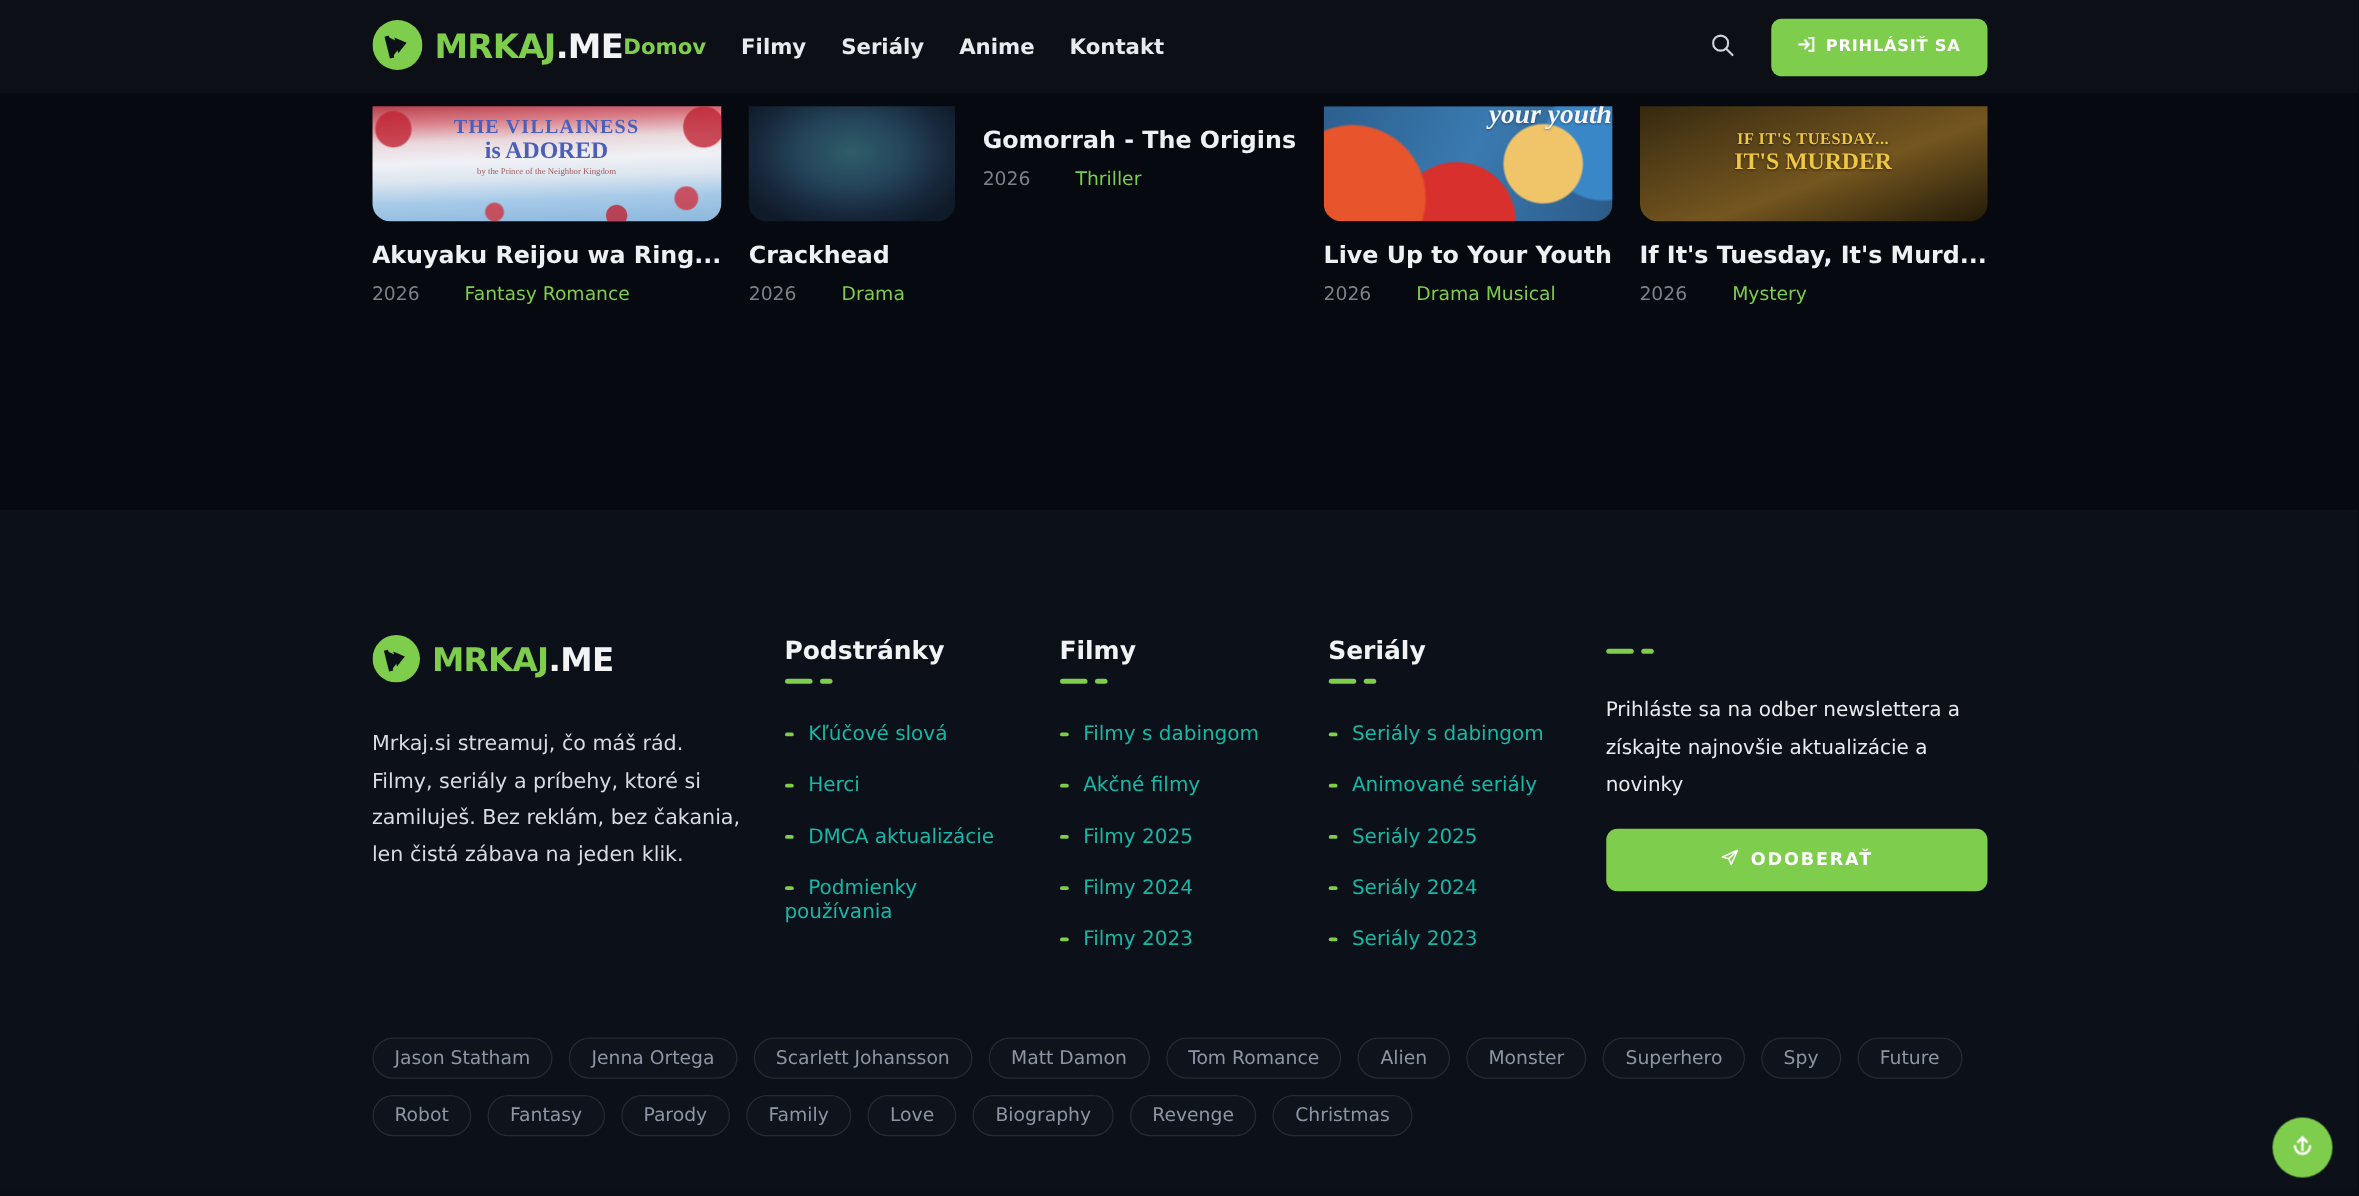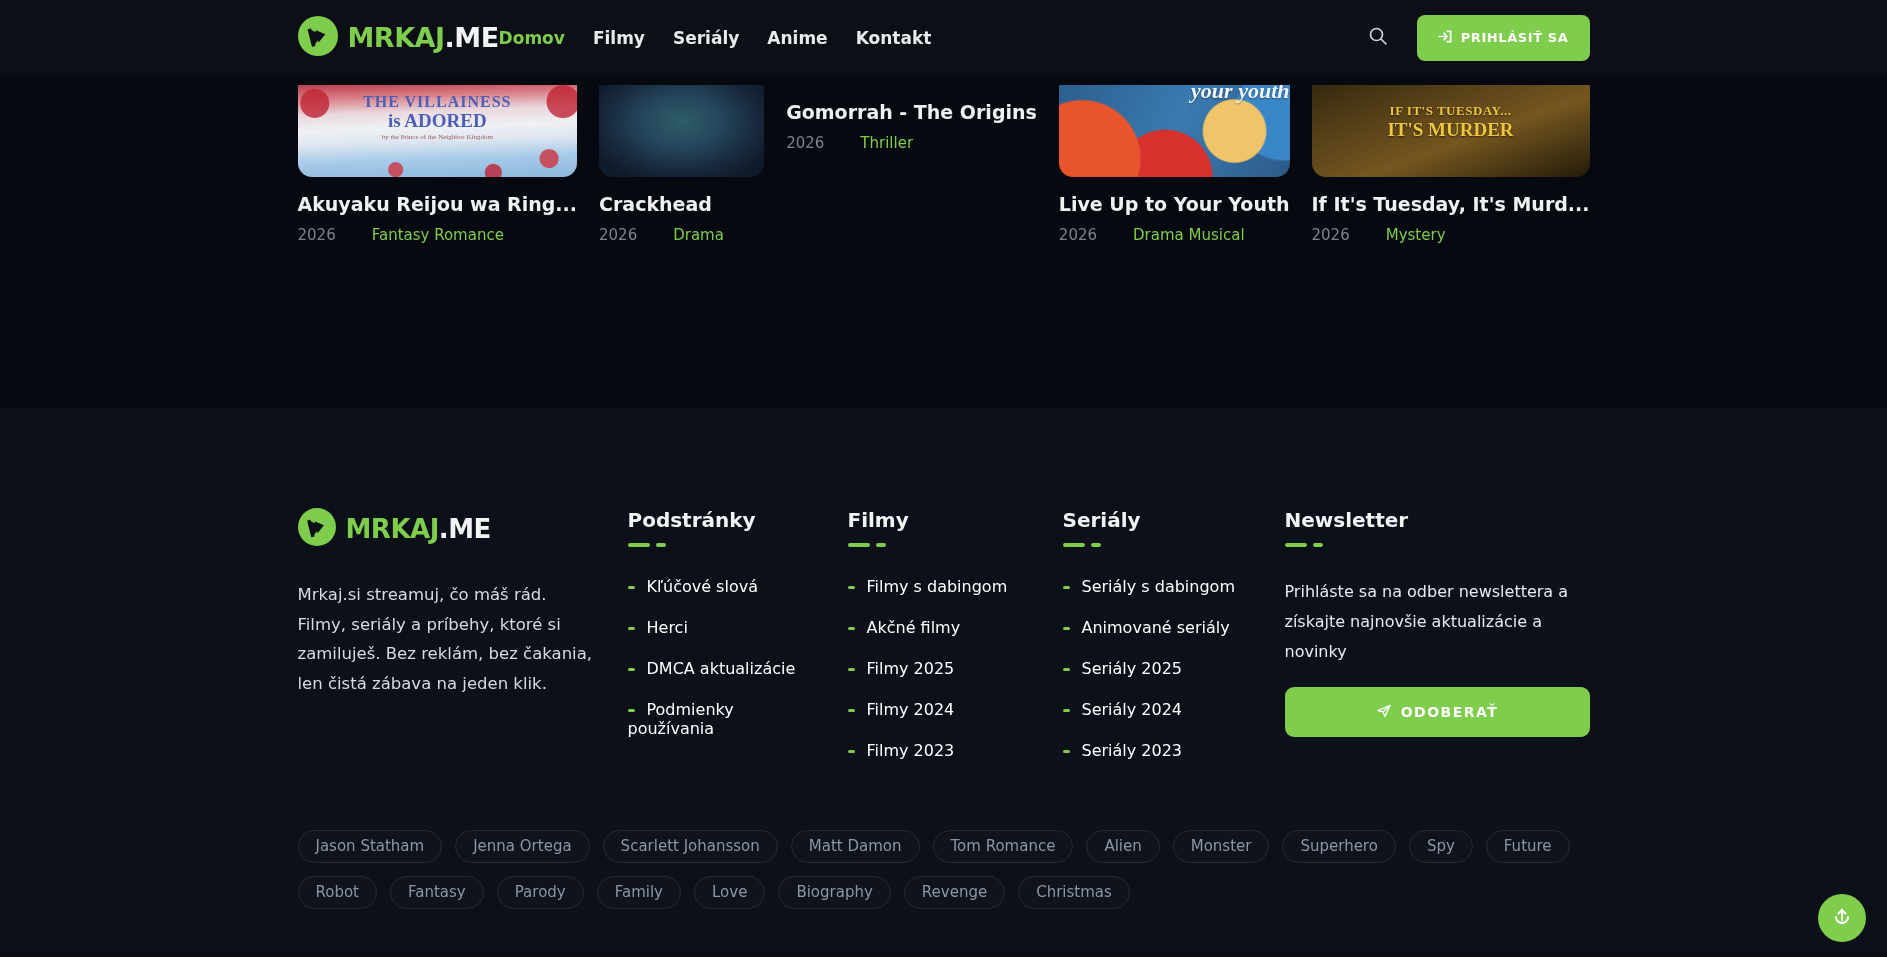--- a/index.html
+++ b/index.html
@@ -70,21 +70,21 @@
   .footer-logo { display:flex; align-items:center; gap:10px; margin-bottom:30px; cursor:pointer; }
   .footer-logo .logo-text { font-size:26px; }
   .about-text { font-size:16.5px; line-height:29.5px; color:#d8dbdf; }
   .col-links { margin-right:30px; }
   .col-pods { width:190px; } .col-filmy { width:185px; } .col-serialy { width:190px; }
   .col-title { font-size:20px; font-weight:700; color:#f1f3f5; }
   .dashes { margin-bottom:26px; }
   .dash { display:inline-block; height:4px; border-radius:2px; background:#7ecd4c; margin-right:6px; }
   .dash-long { width:22px; } .dash-short { width:10px; }
   .link-list { list-style:none; }
-  .link-list li { margin-bottom:22px; font-size:16px; color:#ffffff; cursor:pointer; }
+  .link-list li { margin-bottom:22px; font-size:16px; color:#14b8a6; cursor:pointer; }
   .link-list li::before { content:""; display:inline-block; width:7px; height:3px; border-radius:2px;
                           background:#7ecd4c; margin-right:12px; vertical-align:3px; }
   .col-news { width:305px; margin-left:auto; }
   .news-text { font-size:16px; line-height:30px; color:#e8eaed; margin-bottom:19px; }
   .news-input { width:100%; height:57px; background:#151a25; border:none; border-radius:9px;
                 padding:0 18px; color:#c6ccd6; font-size:16.5px; font-family:"DejaVu Sans",sans-serif; }
   .news-input::placeholder { color:#6d7585; }
   .news-btn { margin-top:20px; width:100%; height:50px; background:#7ecd4c; border:none; border-radius:9px;
               color:#ffffff; font-family:"DejaVu Sans",sans-serif; font-size:14px; font-weight:700;
               letter-spacing:1.5px; display:flex; align-items:center; justify-content:center; gap:9px; cursor:pointer; }
@@ -258,21 +258,20 @@
         <ul class="link-list">
           <li>Seriály s dabingom</li>
           <li>Animované seriály</li>
           <li>Seriály 2025</li>
           <li>Seriály 2024</li>
           <li>Seriály 2023</li>
         </ul>
       </div>
 
       <div class="col-news">
-        <div class="col-title">Newsletter</div>
         <div class="dashes"><span class="dash dash-long"></span><span class="dash dash-short"></span></div>
         <p class="news-text">Prihláste sa na odber newslettera a získajte najnovšie aktualizácie a novinky</p>
         <button class="news-btn">
           <span>
             <svg width="16" height="16" viewBox="0 0 20 20" fill="none" stroke="#ffffff" stroke-width="1.6" stroke-linejoin="round">
               <path d="M2.5 9.5 L17.5 2.8 L11.2 17 L8.8 11.2 Z"></path>
                 <path d="M8.8 11.2 L17.5 2.8"></path>
             </svg>
           </span>
           <span>ODOBERAŤ</span>

